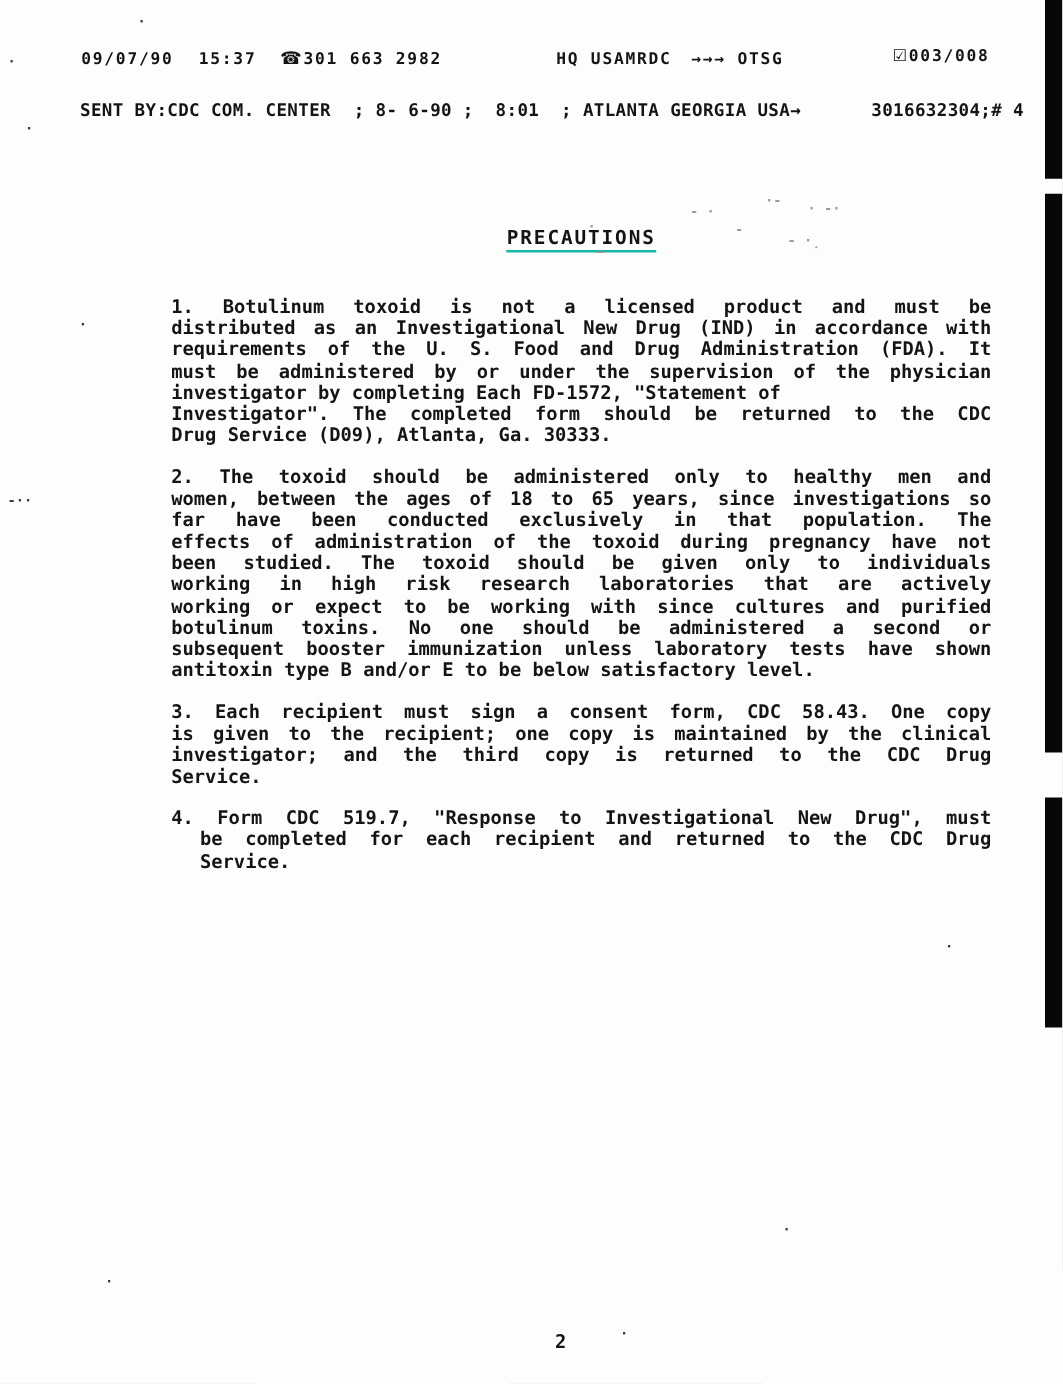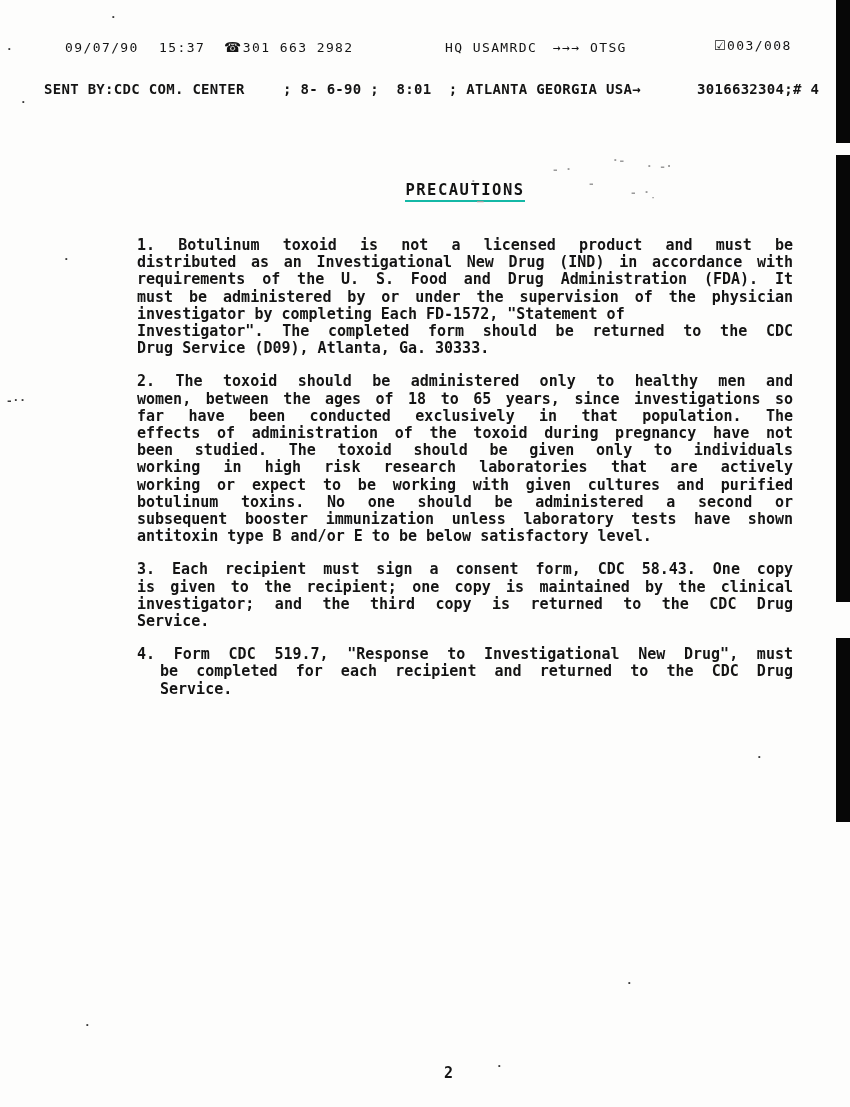--- a/index.html
+++ b/index.html
@@ -2,21 +2,21 @@
 <html><head>
 <meta charset="utf-8">
 <style>
   html,body{margin:0;padding:0;background:#e8e8e8;}
   .page{
     position:relative;width:850px;height:1107px;background:#fdfdfc;
     font-family:"DejaVu Sans Mono","Liberation Mono",monospace;
     color:#141414;overflow:hidden;margin:0 auto;
   }
   .hdr{position:absolute;white-space:pre;}
-  .row1{font-size:13px;letter-spacing:1.4px;font-weight:400;}
+  .row1{font-size:13px;letter-spacing:1.4px;font-weight:700;}
   .row2{font-size:14px;letter-spacing:0.3px;font-weight:600;}
   .phone-glyph{font-family:"DejaVu Sans",sans-serif;font-size:14px;}
   .page-glyph{font-family:"DejaVu Sans",sans-serif;font-size:13px;}
   .title-wrap{position:absolute;left:137px;top:180px;width:656px;text-align:center;}
   .doc-title{
     display:inline-block;font-weight:bold;font-size:15.5px;letter-spacing:1.5px;
     border-bottom:2px solid #14b8a6;padding-bottom:1px;
   }
   .doc-body{
     position:absolute;left:137px;top:237px;width:656px;
@@ -40,21 +40,21 @@
 
 <div class="page">
 
   <span class="hdr row1" style="left:65px;top:40px">09/07/90</span>
   <span class="hdr row1" style="left:159px;top:40px">15:37</span>
   <span class="hdr row1" style="left:224px;top:39px"><span class="phone-glyph">☎</span><span>301 663 2982</span></span>
   <span class="hdr row1" style="left:445px;top:40px">HQ USAMRDC</span>
   <span class="hdr row1" style="left:553px;top:40px"><span>→→→</span> <span>OTSG</span></span>
   <span class="hdr row1" style="left:714px;top:38px"><span class="page-glyph">☑</span><span>003/008</span></span>
 
-  <span class="hdr row2" style="left:44px;top:81px">SENT BY:CDC COM. CENTER</span>
+  <span class="hdr row2" style="left:64px;top:81px">SENT BY:CDC COM. CENTER</span>
   <span class="hdr row2" style="left:283px;top:81px">; 8- 6-90 ;  8:01  ; ATLANTA GEORGIA USA→</span>
   <span class="hdr row2" style="left:697px;top:81px">3016632304;# 4</span>
 
   <div class="title-wrap">
     <span class="doc-title">PRECAUTIONS</span>
   </div>
 
   <div class="doc-body">
       <div class="para">
         <div class="line just">1.   Botulinum toxoid is not a licensed product and must be</div>
@@ -65,21 +65,21 @@
         <div class="line just">Investigator".  The completed form should be returned to the CDC</div>
         <div class="line">Drug Service (D09), Atlanta, Ga. 30333.</div>
       </div>
       <div class="para">
         <div class="line just">2.   The toxoid should be administered only to healthy men and</div>
         <div class="line just">women, between the ages of 18 to 65 years, since investigations so</div>
         <div class="line just">far have been conducted exclusively in that population.   The</div>
         <div class="line just">effects of administration of the toxoid during pregnancy have not</div>
         <div class="line just">been studied.  The toxoid should be given only to individuals</div>
         <div class="line just">working in high risk research laboratories that are actively</div>
-        <div class="line just">working or expect to be working with given cultures and purified</div>
+        <div class="line just">working or expect to be working with since cultures and purified</div>
         <div class="line just">botulinum toxins.  No one should be administered a second or</div>
         <div class="line just">subsequent booster immunization unless laboratory tests have shown</div>
         <div class="line">antitoxin type B and/or E to be below satisfactory level.</div>
       </div>
       <div class="para">
         <div class="line just">3.   Each recipient must sign a consent form, CDC 58.43.  One copy</div>
         <div class="line just">is given to the recipient; one copy is maintained by the clinical</div>
         <div class="line just">investigator; and the third copy is returned to the CDC Drug</div>
         <div class="line">Service.</div>
       </div>

